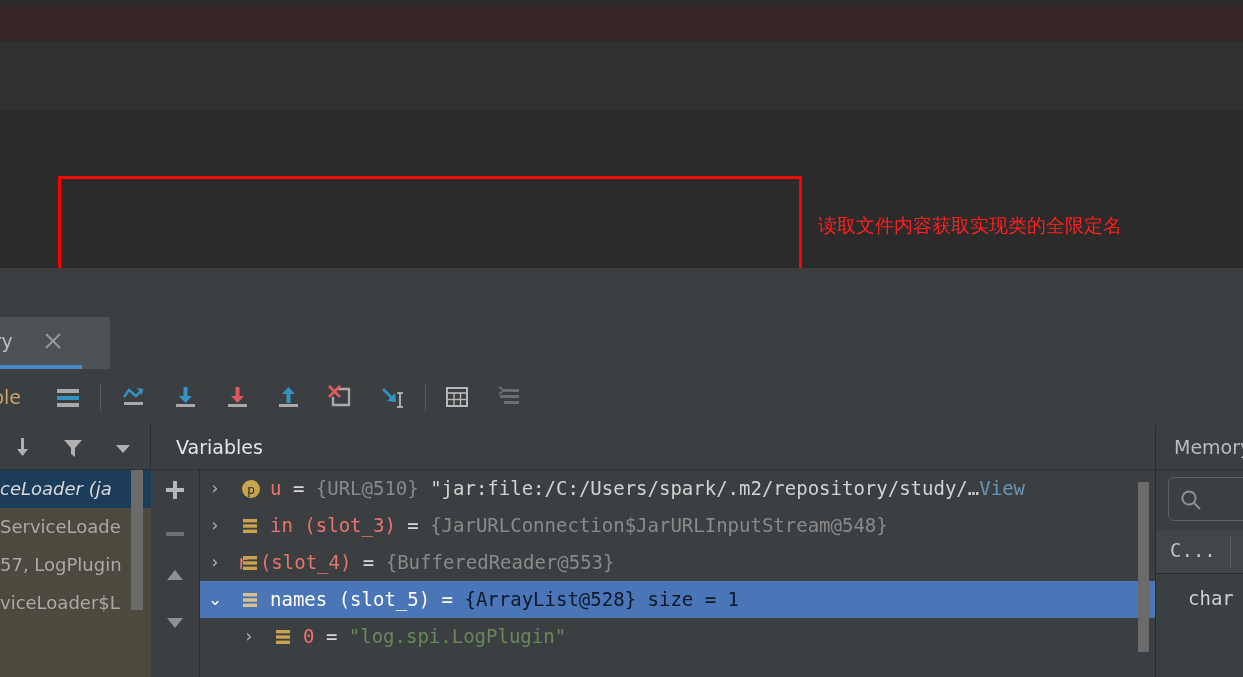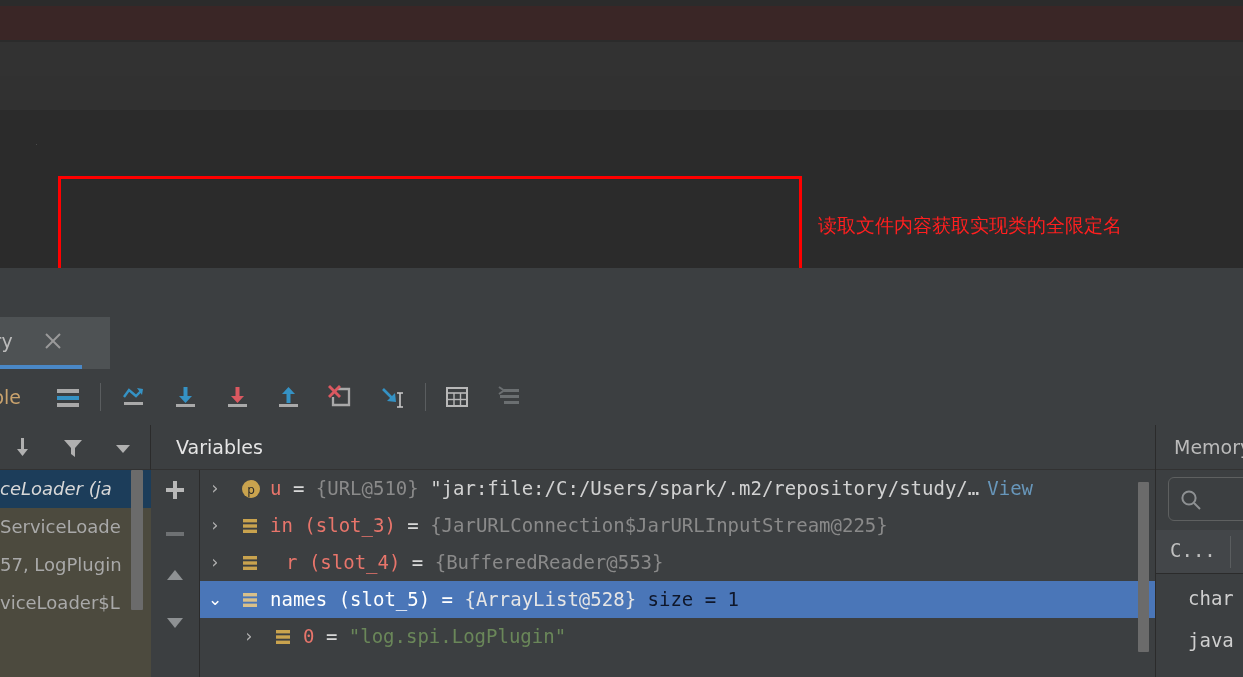--- a/index.html
+++ b/index.html
@@ -335,57 +335,57 @@
         <div class="vars-tree">
 
           <div class="vrow" style="top:0px">
             <span class="chev" style="left:6px">›</span>
             <span class="vicon" style="left:40px;top:8px">
               <svg width="22" height="22" viewBox="0 0 22 22">
                 <circle cx="11" cy="11" r="9" fill="#c9a34e"></circle>
                 <text x="11" y="16" font-size="12" fill="#2b2b2b" text-anchor="middle" font-family="DejaVu Sans, sans-serif">p</text>
               </svg>
             </span>
-            <span style="margin-left:70px" class="vname">u</span><span class="veq"> = </span><span class="vref">{URL@510}</span><span class="vstr"> "jar:file:/C:/Users/spark/.m2/repository/study/…</span><span class="vlink" style="margin-left:8px">View</span>
+            <span style="margin-left:70px" class="vname">u</span><span class="veq"> = </span><span class="vref">{URL@510}</span><span class="vstr"> "jar:file:/C:/Users/spark/.m2/repository/study/…</span><span class="vlink" style="margin-left:0">View</span>
           </div>
 
           <div class="vrow" style="top:37px">
             <span class="chev" style="left:6px">›</span>
             <span class="vicon" style="left:40px;top:9px">
               <svg width="20" height="20" viewBox="0 0 20 20">
                 <rect x="3" y="3" width="14" height="3.4" fill="#c9a34e"></rect>
                 <rect x="3" y="8.3" width="14" height="3.4" fill="#c9a34e"></rect>
                 <rect x="3" y="13.6" width="14" height="3.4" fill="#c9a34e"></rect>
               </svg>
             </span>
-            <span style="margin-left:70px" class="vname">in (slot_3)</span><span class="veq"> = </span><span class="vref">{JarURLConnection$JarURLInputStream@225}</span>
+            <span style="margin-left:70px" class="vname">in (slot_3)</span><span class="veq"> = </span><span class="vref">{JarURLConnection$JarURLInputStream@548}</span>
           </div>
 
           <div class="vrow" style="top:74px">
             <span class="chev" style="left:6px">›</span>
             <span class="vicon" style="left:40px;top:9px">
               <svg width="20" height="20" viewBox="0 0 20 20">
                 <rect x="3" y="3" width="14" height="3.4" fill="#c9a34e"></rect>
                 <rect x="3" y="8.3" width="14" height="3.4" fill="#c9a34e"></rect>
                 <rect x="3" y="13.6" width="14" height="3.4" fill="#c9a34e"></rect>
               </svg>
             </span>
-            <span style="margin-left:86px" class="vname">r (slot_4)</span><span class="veq"> = </span><span class="vref">{BufferedReader@553}</span>
+            <span style="margin-left:37px" class="vname">r (slot_4)</span><span class="veq"> = </span><span class="vref">{BufferedReader@553}</span>
           </div>
 
           <div class="vrow sel" style="top:111px">
             <span class="chev" style="left:6px;color:#ffffff">⌄</span>
             <span class="vicon" style="left:40px;top:9px">
               <svg width="20" height="20" viewBox="0 0 20 20">
                 <rect x="3" y="3" width="14" height="3.4" fill="#d9c08a"></rect>
                 <rect x="3" y="8.3" width="14" height="3.4" fill="#d9c08a"></rect>
                 <rect x="3" y="13.6" width="14" height="3.4" fill="#d9c08a"></rect>
               </svg>
             </span>
-            <span style="margin-left:70px;color:#ffffff">names (slot_5)</span><span style="color:#ffffff"> = </span><span style="color:#e5e5e5">{ArrayList@528}</span><span style="color:#0f172a">   size = 1</span>
+            <span style="margin-left:70px;color:#ffffff">names (slot_5)</span><span style="color:#ffffff"> = </span><span style="color:#0f172a">{ArrayList@528}</span><span style="color:#0f172a">   size = 1</span>
           </div>
 
           <div class="vrow" style="top:148px">
             <span class="chev" style="left:40px">›</span>
             <span class="vicon" style="left:73px;top:9px">
               <svg width="20" height="20" viewBox="0 0 20 20">
                 <rect x="3" y="3" width="14" height="3.4" fill="#c9a34e"></rect>
                 <rect x="3" y="8.3" width="14" height="3.4" fill="#c9a34e"></rect>
                 <rect x="3" y="13.6" width="14" height="3.4" fill="#c9a34e"></rect>
               </svg>
@@ -405,18 +405,17 @@
           <svg style="position:absolute;left:10px;top:10px" width="24" height="24" viewBox="0 0 24 24">
             <circle cx="10" cy="10" r="6.6" stroke="#8e9193" stroke-width="2" fill="none"></circle>
             <line x1="15" y1="15" x2="21" y2="21" stroke="#8e9193" stroke-width="2"></line>
           </svg>
         </div>
         <div class="mem-colhead">
           <div class="mem-colhead-lbl">C...</div>
           <div class="mem-colsep"></div>
         </div>
         <div class="mem-row" style="top:152px">char</div>
-        <div class="mem-row" style="top:194px">java</div>
       </div>
 
     </div>
   </div>
 </div>
 
 </body></html>

